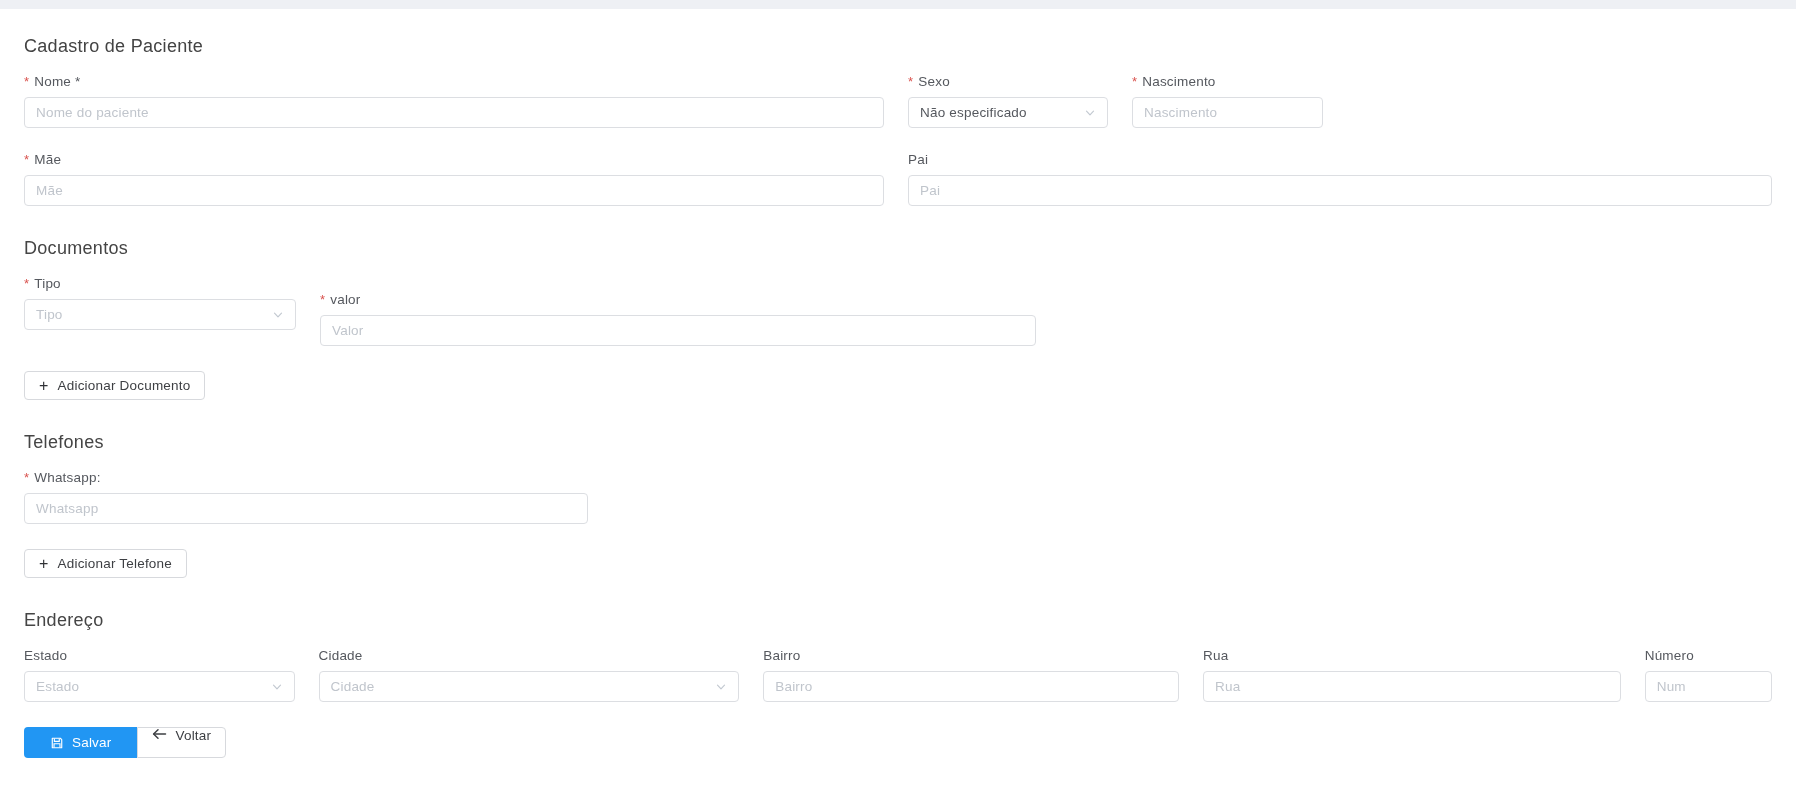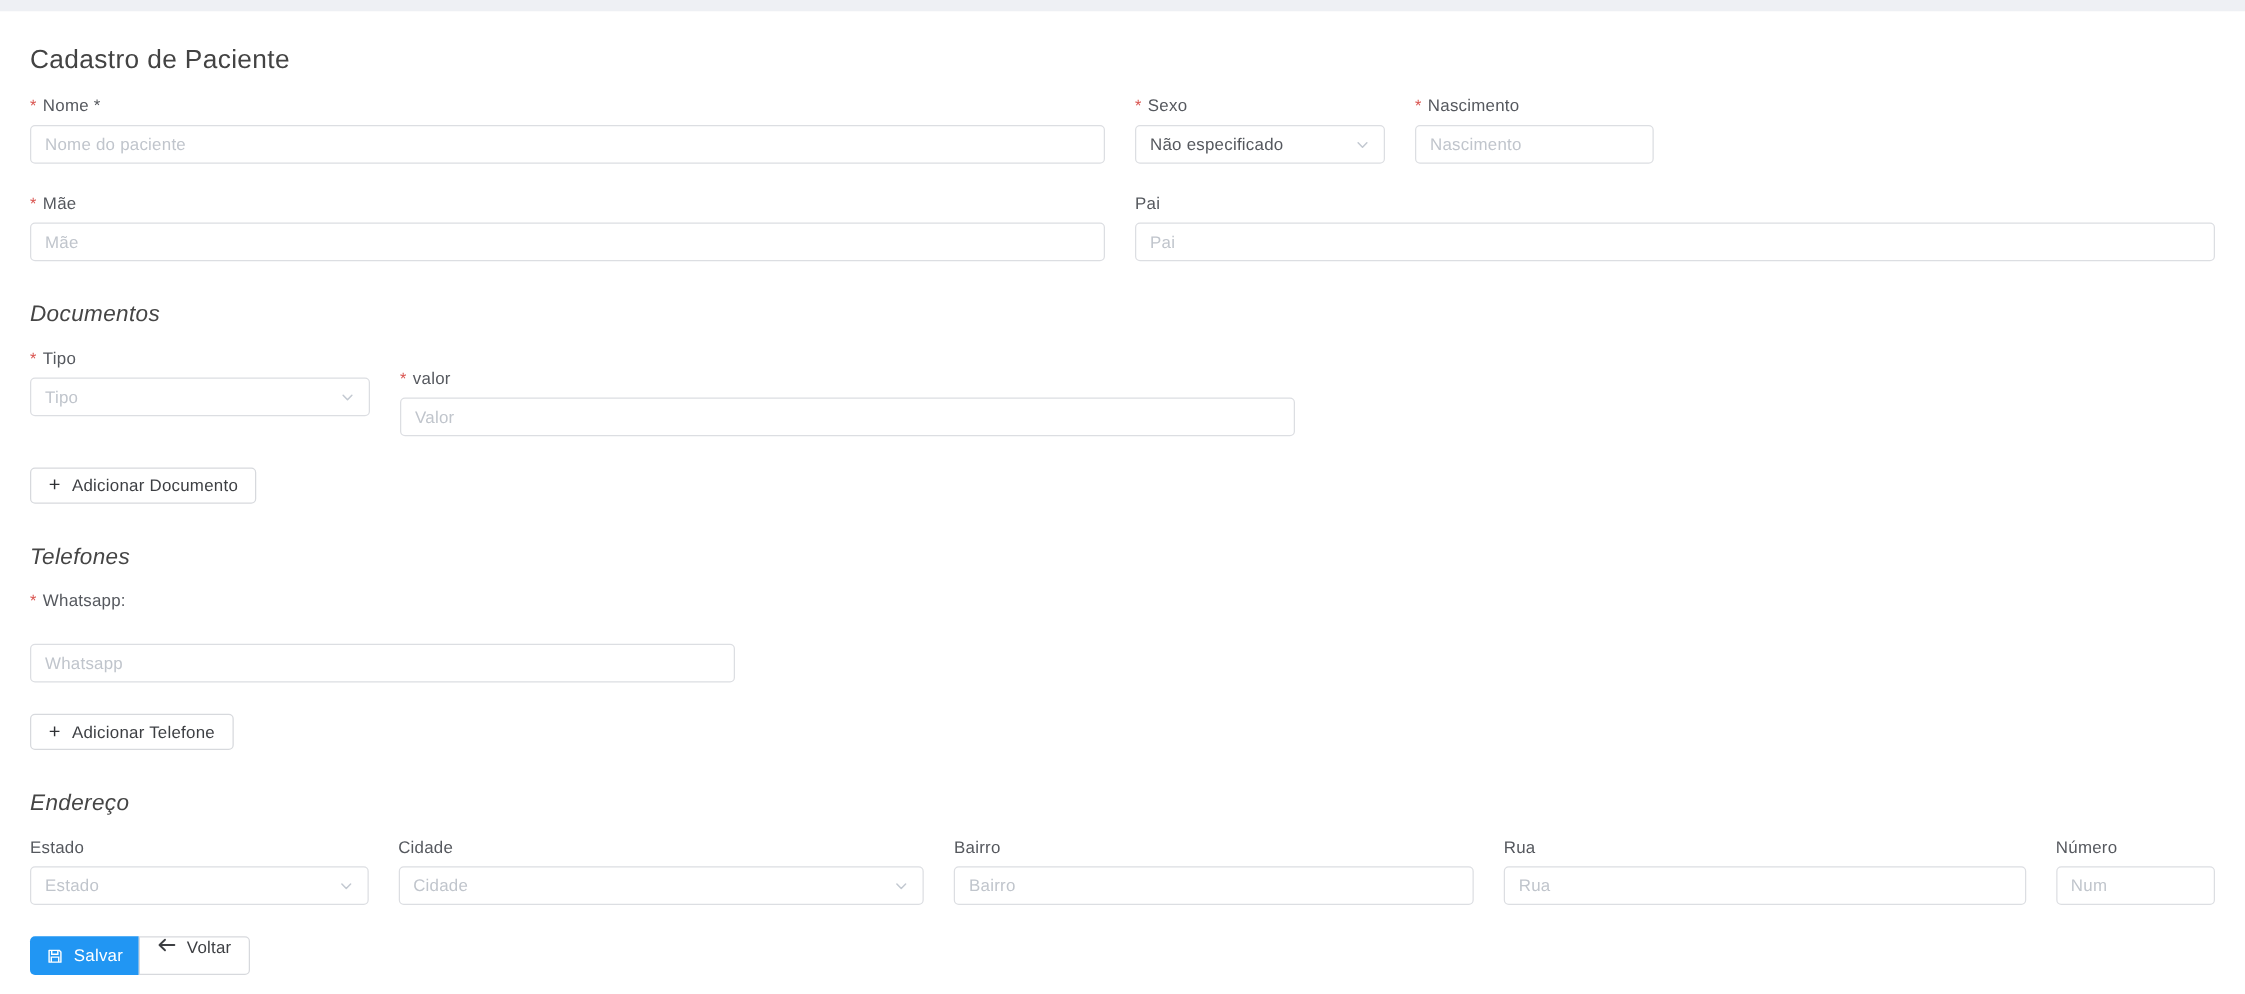--- a/index.html
+++ b/index.html
@@ -8,21 +8,21 @@
     font-family: "Liberation Sans", sans-serif;
     background: #ffffff;
     color: #54565b;
     overflow: hidden;
   }
   .topbar { height: 9px; background: #eef0f4; }
   .container { padding: 0 24px; }
 
   .page-title {
     margin-top: 27px;
-    font-size: 21px;
+    font-size: 18px;
     font-weight: 400;
     color: #434343;
     letter-spacing: 0.3px;
   }
   .section-title {
     font-size: 18px;
     font-weight: 400;
     color: #454545;
     letter-spacing: 0.3px;
   }
@@ -62,30 +62,30 @@
   .chevron { flex: 0 0 auto; margin-left: 8px; display: flex; }
 
   
   .w-nome { width: 860px; }
   .w-sexo { width: 200px; }
   .w-nasc { width: 191px; }
   .w-mae  { width: 860px; }
   .w-pai  { flex: 1; }
   .w-tipo { width: 272px; }
   .w-valor{ width: 716px; margin-top: 16px; }
-  .w-wapp { width: 564px; gap: 19px; }
+  .w-wapp { width: 564px; }
   .w-estado { width: 272px; }
   .w-cidade { width: 423px; }
   .w-bairro { width: 418px; }
   .w-rua    { width: 420px; }
   .w-num    { width: 128px; }
 
   .mt-labels { margin-top: 17px; }
   .mt-row2   { margin-top: 24px; }
-  .mt-sect   { margin-top: 32px; font-style: italic; }
+  .mt-sect   { margin-top: 32px; }
   .mt-fields { margin-top: 17px; }
   .mt-btn    { margin-top: 25px; }
 
   .btn-outline {
     display: inline-flex;
     align-items: center;
     gap: 9px;
     height: 29px;
     padding: 0 14px;
     background: #fff;
@@ -98,21 +98,21 @@
     cursor: pointer;
   }
   .plus { font-size: 16px; font-weight: 500; color: #2f3135; line-height: 1; }
 
   .actions { display: flex; margin-top: 25px; }
   .btn-primary {
     display: inline-flex;
     align-items: center;
     gap: 8px;
     height: 31px;
-    padding: 0 13px;
+    padding: 0 26px;
     background: #2196f3;
     border: none;
     border-radius: 4px 0 0 4px;
     font-family: "Liberation Sans", sans-serif;
     font-size: 13.5px;
     color: #ffffff;
     letter-spacing: 0.2px;
     cursor: pointer;
     text-align: right;
   }

